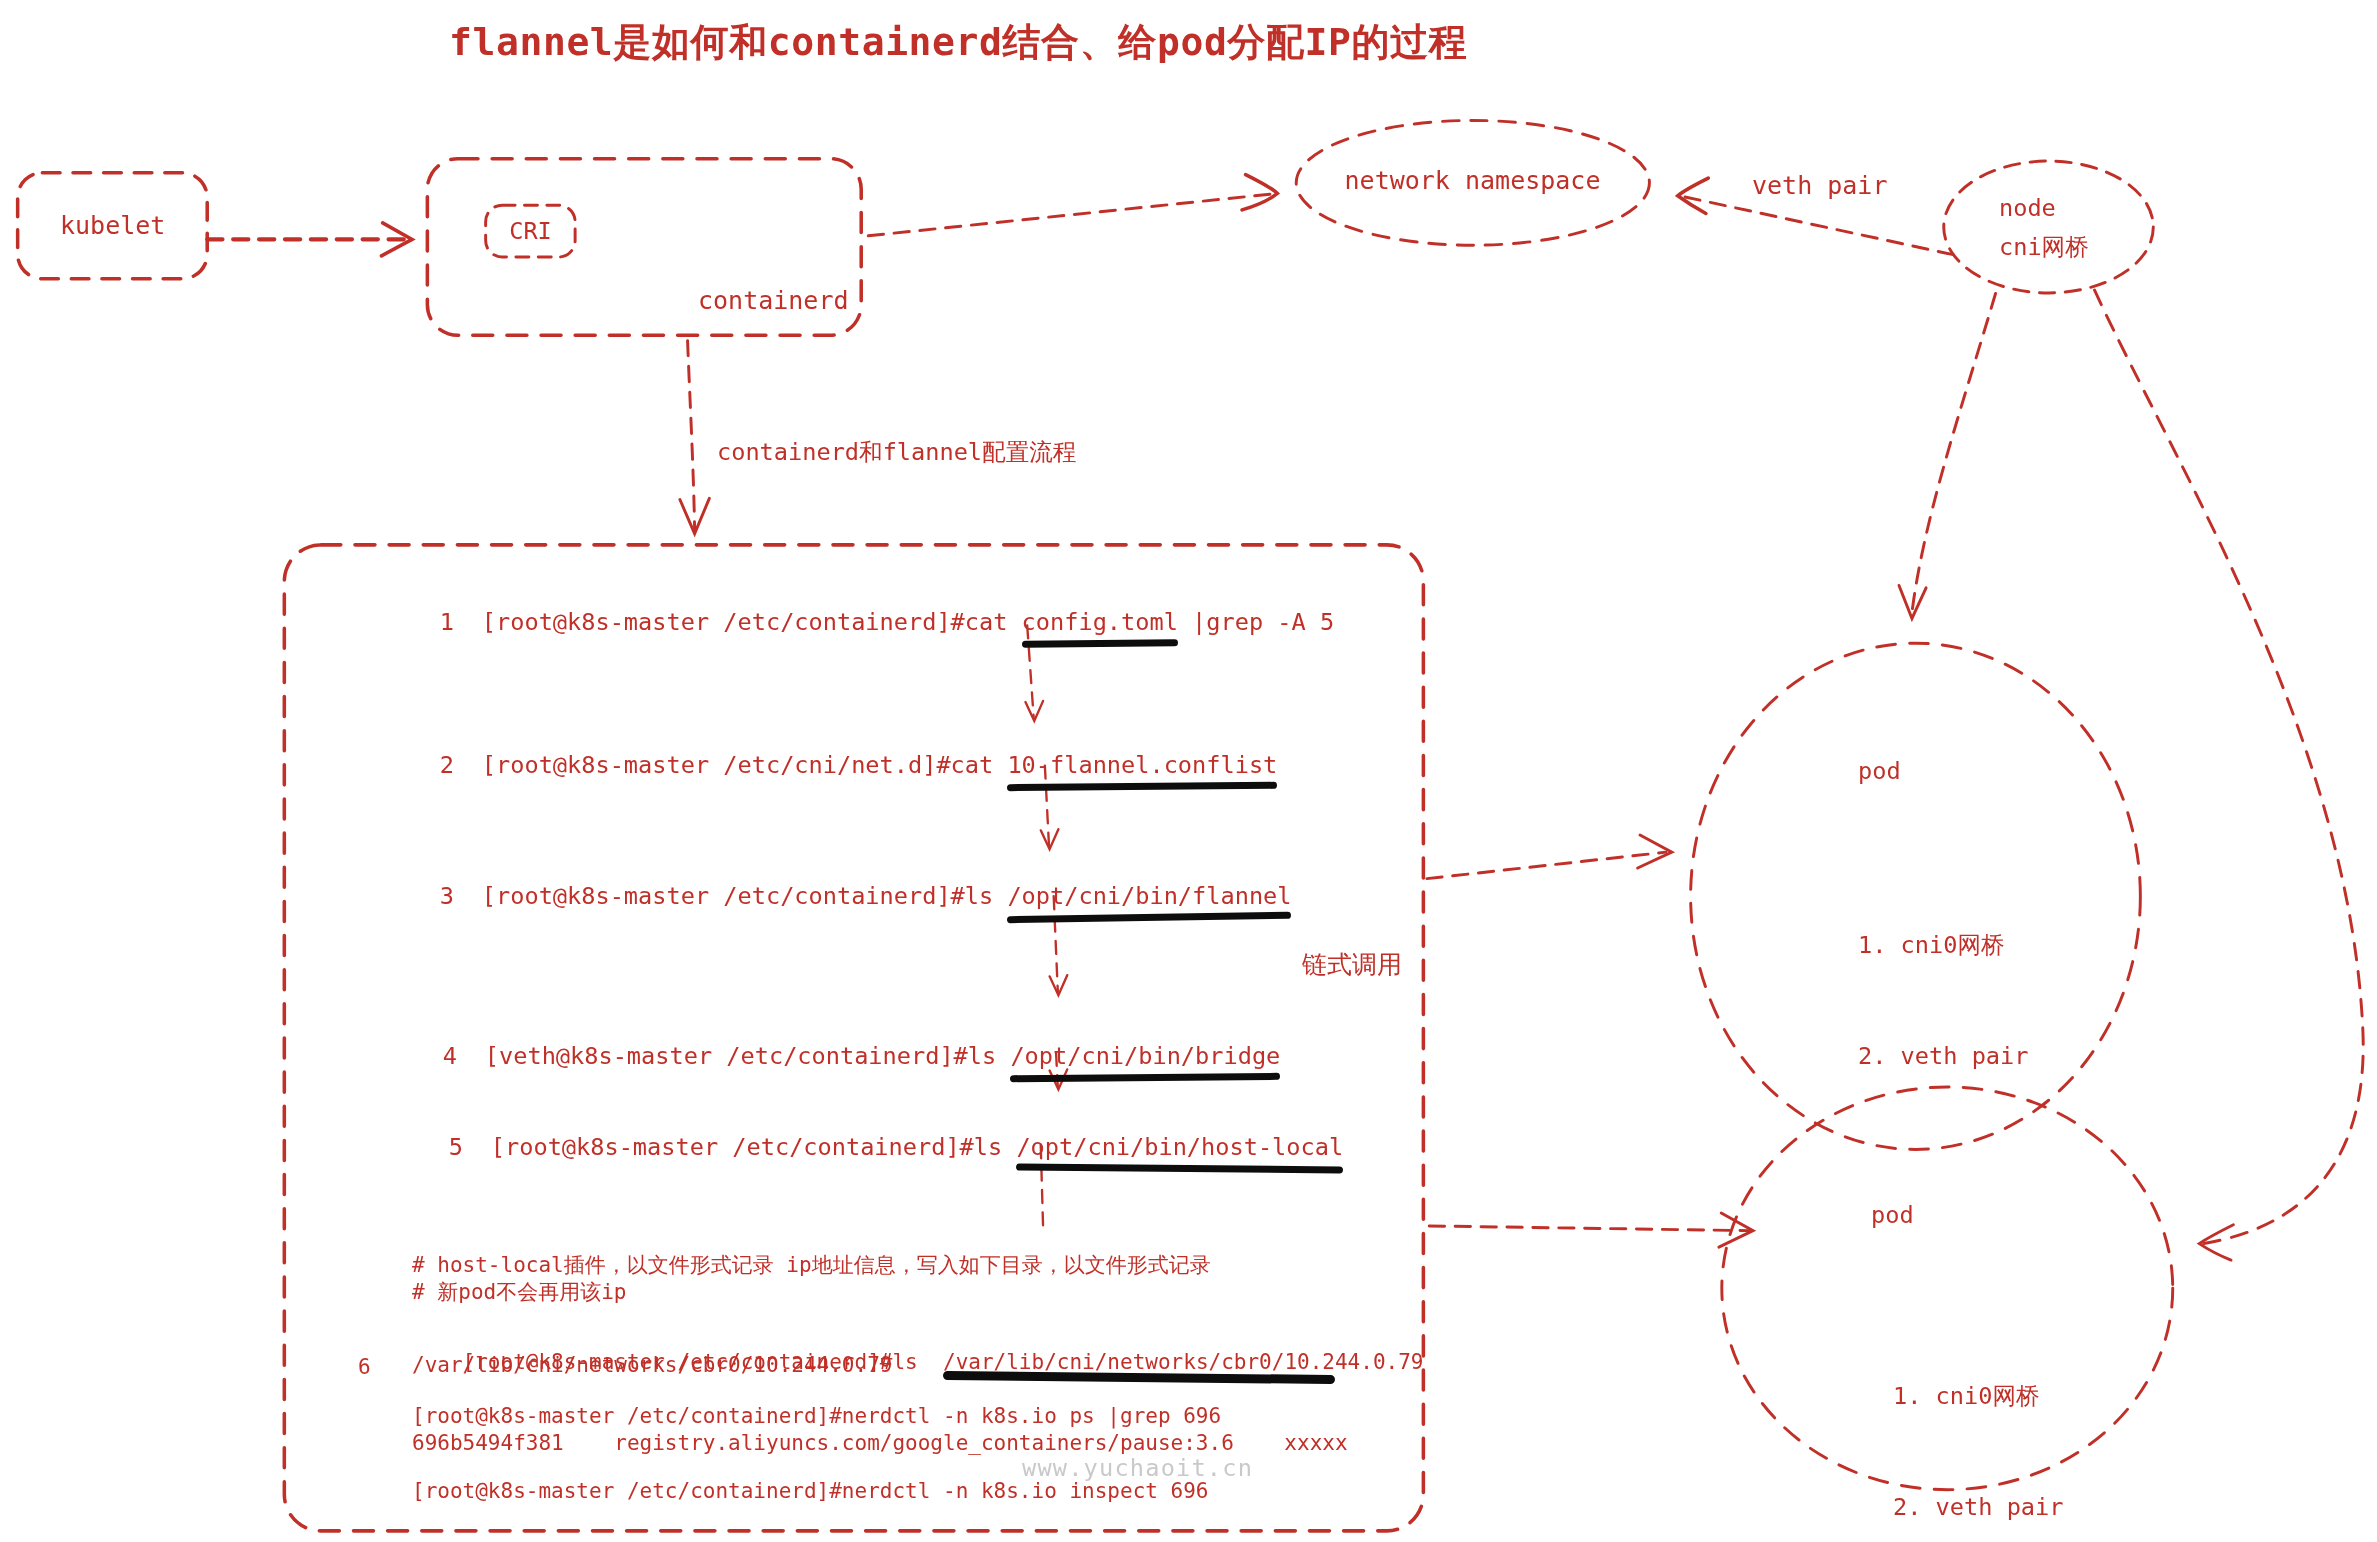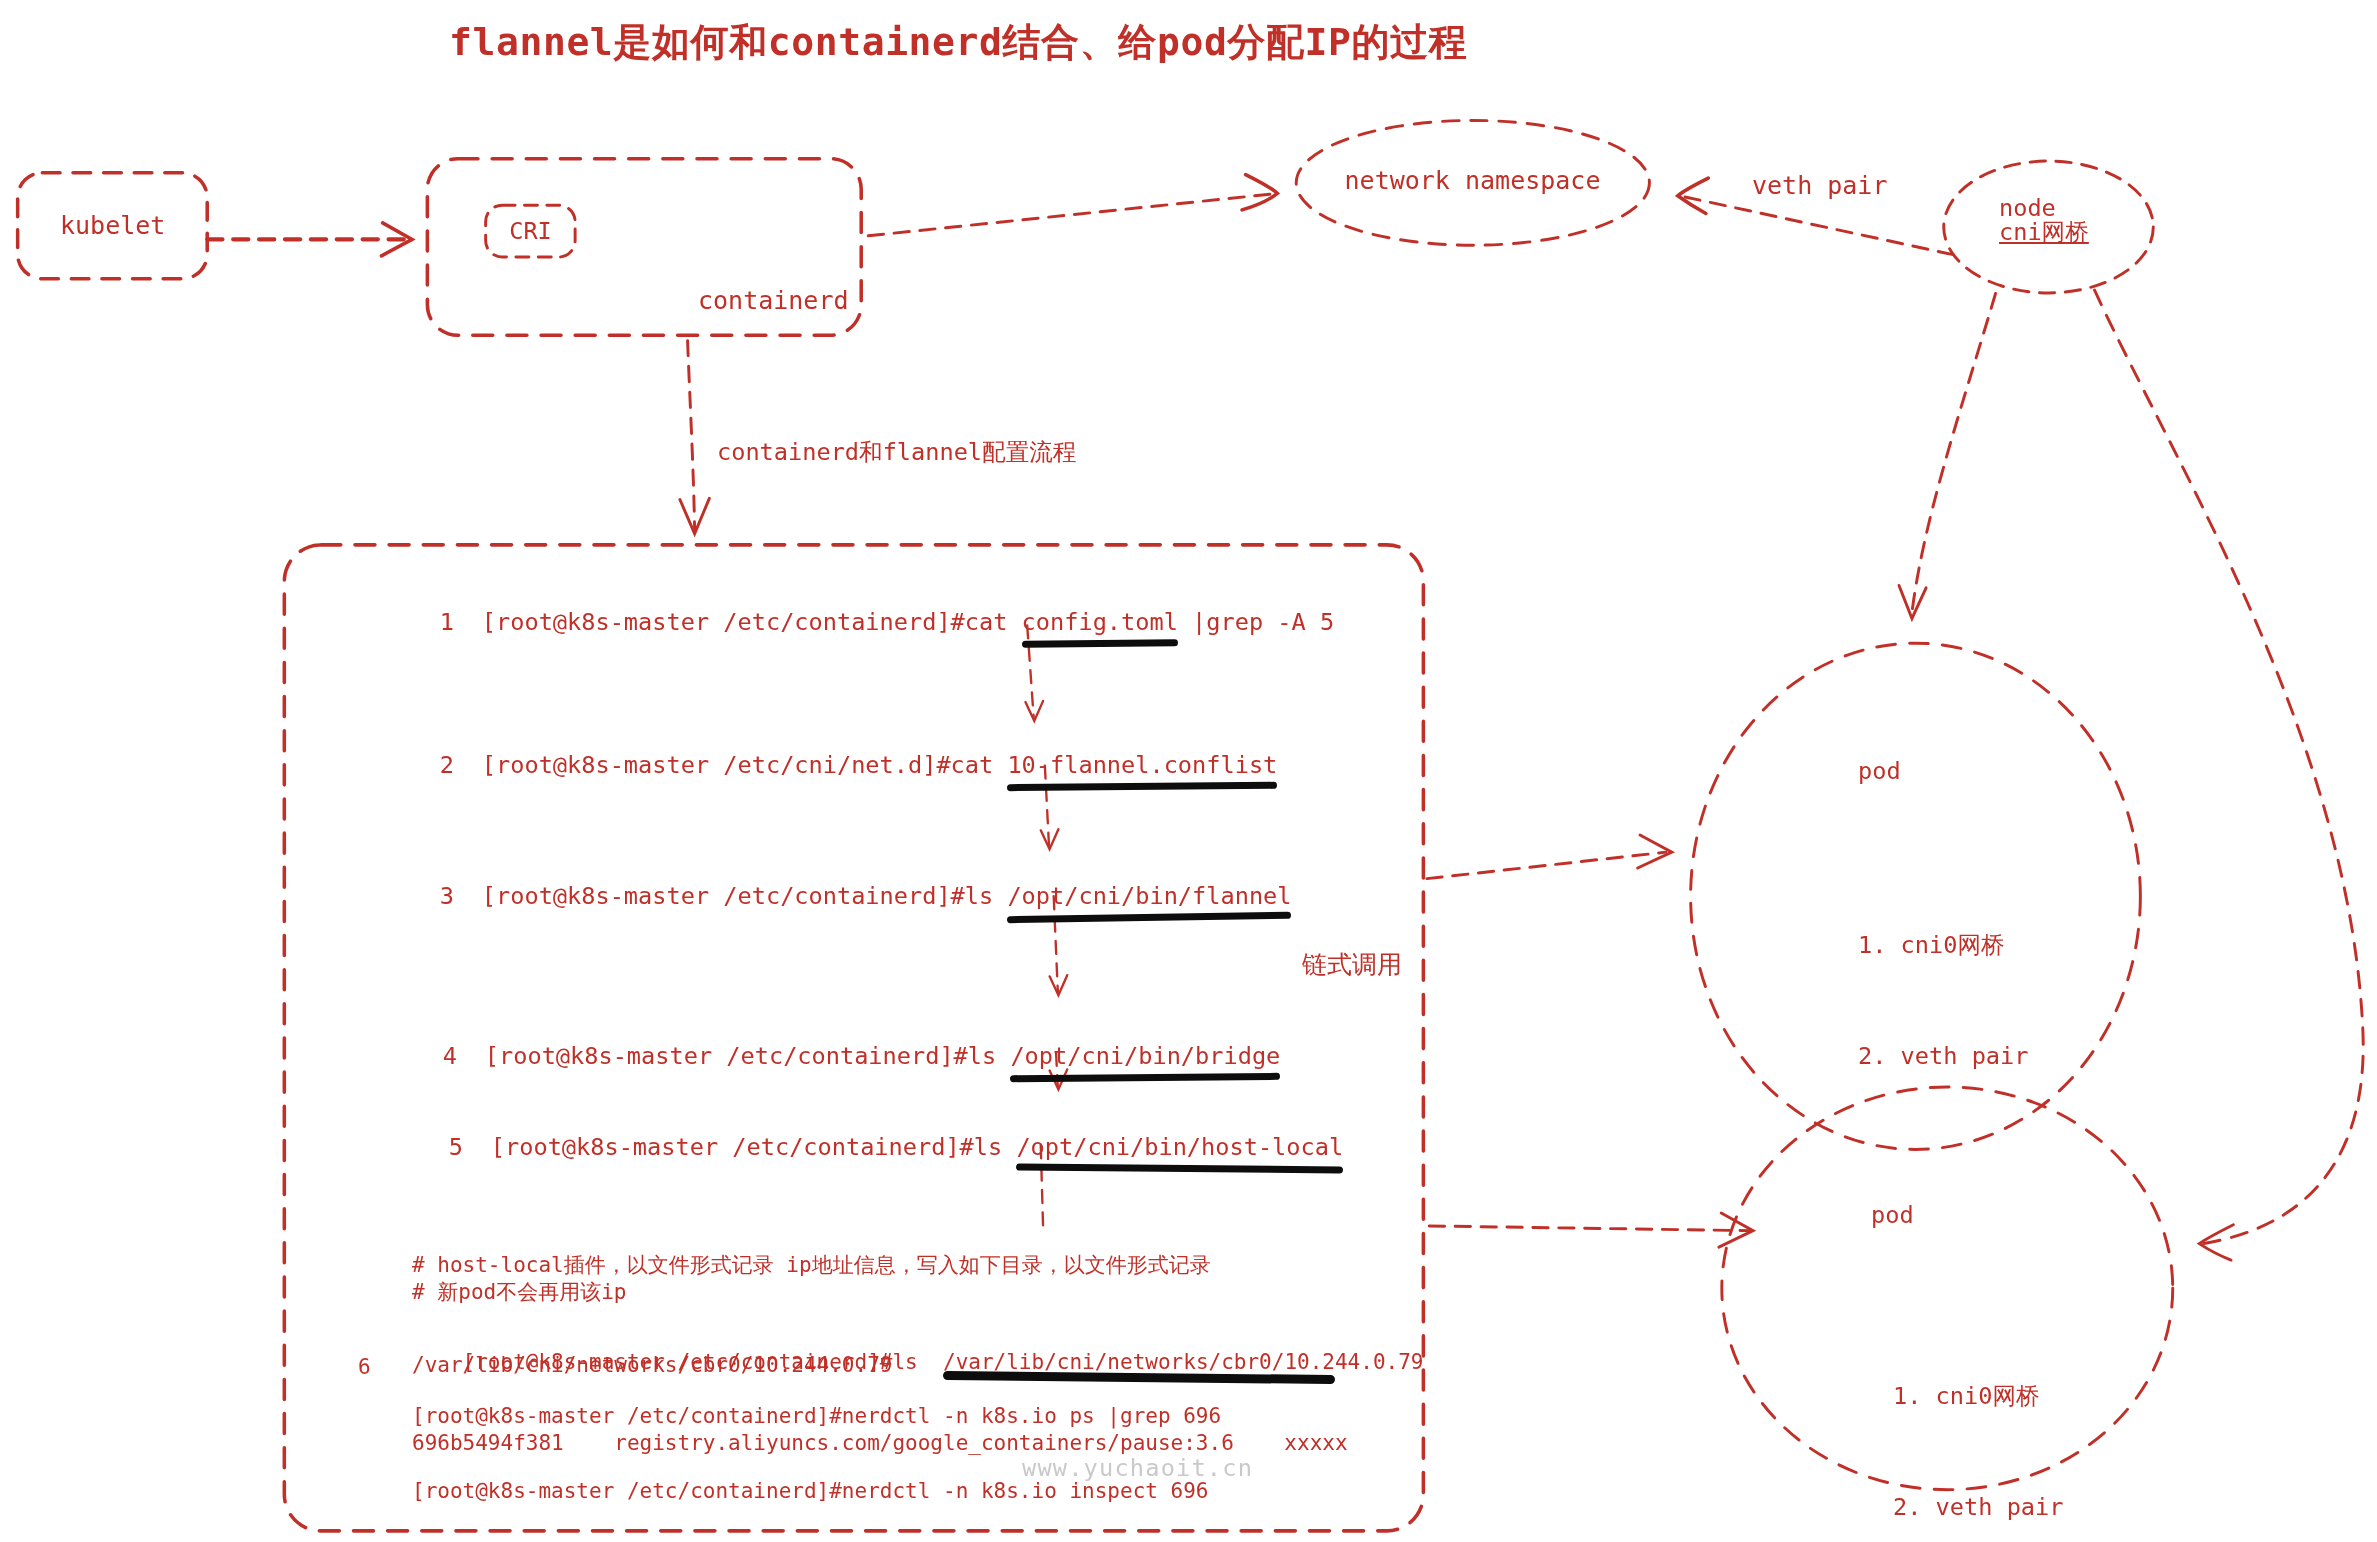--- a/index.html
+++ b/index.html
@@ -67,21 +67,21 @@
   </svg>
 
   <div class="lbl title" style="left:449px;top:16.5px;">flannel是如何和containerd结合、给pod分配IP的过程</div>
 
   <div class="lbl boxlbl center" style="left:17.7px;top:211px;width:190px;">kubelet</div>
   <div class="lbl smlbl center" style="left:486px;top:217px;width:89px;">CRI</div>
   <div class="lbl boxlbl" style="left:698px;top:286px;">containerd</div>
   <div class="lbl boxlbl center" style="left:1296px;top:166px;width:353px;">network namespace</div>
   <div class="lbl boxlbl" style="left:1752px;top:171px;">veth pair</div>
   <div class="lbl smlbl" style="left:1999px;top:194px;">node</div>
-  <div class="lbl smlbl" style="left:1999px;top:216px;text-decoration:underline;">cni网桥</div>
+  <div class="lbl smlbl" style="left:1999px;top:231px;">cni网桥</div>
 
   <div class="lbl smlbl" style="left:717px;top:436px;">containerd和flannel配置流程</div>
   <div class="lbl boxlbl" style="left:1302px;top:948px;">链式调用</div>
 
   <div class="lbl smlbl" style="left:1858px;top:757px;">pod</div>
   <div class="lbl smlbl podlist" style="left:1858px;top:853px;">
     <div>1. cni0网桥</div>
     <div>2. veth pair</div>
   </div>
 
@@ -94,21 +94,21 @@
   <div class="cmdline" style="left:383px;top:580px;">
     <span class="num">1</span><span class="txtwrap"><span>[root@k8s-master /etc/containerd]#cat config.toml |grep -A 5</span><span class="u" style="left:38ch;width:11ch;"></span></span>
   </div>
   <div class="cmdline" style="left:383px;top:723px;">
     <span class="num">2</span><span class="txtwrap"><span>[root@k8s-master /etc/cni/net.d]#cat 10-flannel.conflist</span><span class="u" style="left:37ch;width:19ch;"></span></span>
   </div>
   <div class="cmdline" style="left:383px;top:854px;">
     <span class="num">3</span><span class="txtwrap"><span>[root@k8s-master /etc/containerd]#ls /opt/cni/bin/flannel</span><span class="u" style="left:37ch;width:20ch;transform:rotate(-0.9deg);"></span></span>
   </div>
   <div class="cmdline" style="left:386px;top:1014px;">
-    <span class="num">4</span><span class="txtwrap"><span>[root@k8s-master /etc/containerd]#ls /opt/cni/bin/bridge</span><span class="u" style="left:37ch;width:19ch;"></span></span>
+    <span class="num">4</span><span class="txtwrap"><span>[veth@k8s-master /etc/containerd]#ls /opt/cni/bin/bridge</span><span class="u" style="left:37ch;width:19ch;"></span></span>
   </div>
   <div class="cmdline" style="left:392px;top:1105px;">
     <span class="num">5</span><span class="txtwrap"><span>[root@k8s-master /etc/containerd]#ls /opt/cni/bin/host-local</span><span class="u" style="left:37ch;width:23ch;transform:rotate(0.5deg);"></span></span>
   </div>
 
   <div class="cmdline small" style="left:412px;top:1251px;"># host-local插件，以文件形式记录 ip地址信息，写入如下目录，以文件形式记录</div>
   <div class="cmdline small" style="left:412px;top:1278px;"># 新pod不会再用该ip</div>
 
   <div class="cmdline small" style="left:412px;top:1326px;">
     <span class="txtwrap"><span>[root@k8s-master /etc/containerd]#ls  /var/lib/cni/networks/cbr0/10.244.0.79</span><span class="u u2" style="left:38ch;width:31ch;"></span></span>

